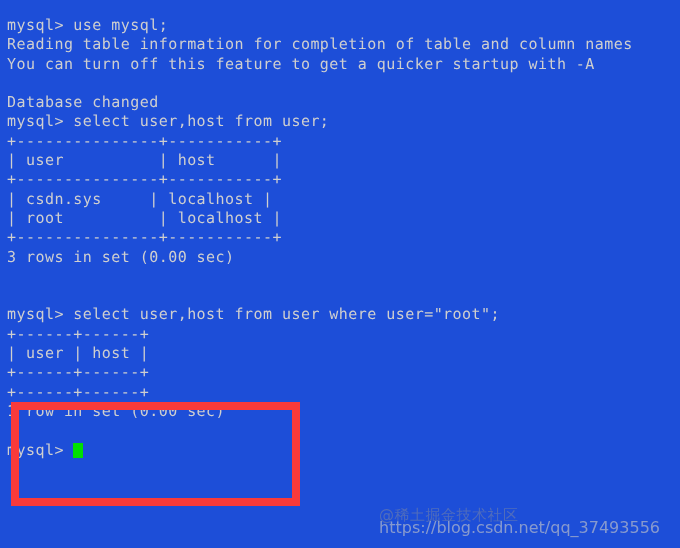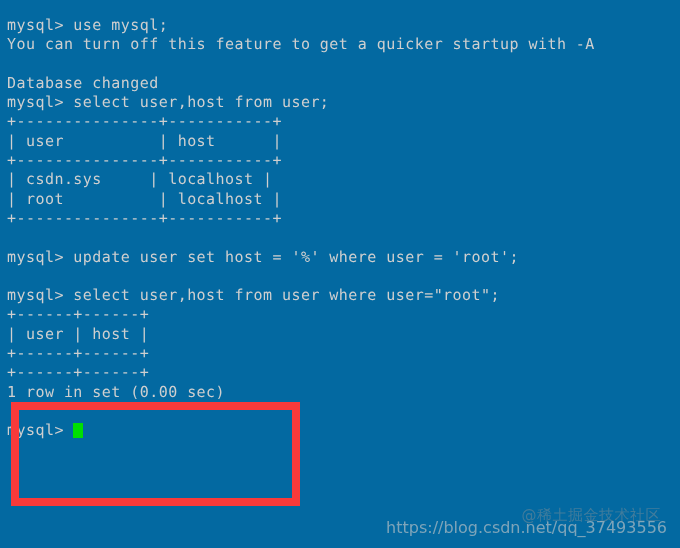--- a/index.html
+++ b/index.html
@@ -14,21 +14,21 @@
     position: relative;
     font-family: "DejaVu Sans Mono", "Liberation Mono", monospace;
   }
 
   #terminal {
     position: absolute;
     left: 0;
     top: 0;
     width: 680px;
     height: 548px;
-    background: #0369a1;
+    background: #1d4ed8;
     box-sizing: border-box;
     padding: 16px 0 0 7px;
   }
 
   .line {
     font-family: "DejaVu Sans Mono", "Liberation Mono", monospace;
     font-size: 15px;
     line-height: 19.3px;
     height: 19.3px;
     color: #cfcfcf;
@@ -50,24 +50,23 @@
     height: 104px;
     border: 8px solid #f93a3a;
     box-sizing: border-box;
     pointer-events: none;
     z-index: 5;
   }
 
   
   #watermark {
     position: absolute;
-    right: 13px;
+    right: 20px;
     bottom: 12px;
     z-index: 6;
-    text-align: right;
     pointer-events: none;
     line-height: 1;
   }
   #watermark .wm-cjk {
     font-family: "DejaVu Sans", "Liberation Sans", sans-serif;
     font-size: 15px;
     color: rgba(150, 150, 150, 0.42);
     display: block;
     margin-right: 6px;
     margin-bottom: -3px;
@@ -91,32 +90,33 @@
     height: 15px;
     background: #00e000;
     vertical-align: -3px;
   }
 </style>
 </head>
 <body>
 
 <div id="terminal">
   <div class="line">mysql&gt; use mysql;</div>
+  <div class="line">Reading table information for completion of table and column names</div>
   <div class="line">You can turn off this feature to get a quicker startup with -A</div>
   <div class="line blank"></div>
   <div class="line">Database changed</div>
   <div class="line">mysql&gt; select user,host from user;</div>
   <div class="line">+---------------+-----------+</div>
   <div class="line">| user          | host      |</div>
   <div class="line">+---------------+-----------+</div>
   <div class="line">| csdn.sys     | localhost |</div>
   <div class="line">| root          | localhost |</div>
   <div class="line">+---------------+-----------+</div>
+  <div class="line">3 rows in set (0.00 sec)</div>
   <div class="line blank"></div>
-  <div class="line">mysql&gt; update user set host = '%' where user = 'root';</div>
   <div class="line blank"></div>
   <div class="line">mysql&gt; select user,host from user where user="root";</div>
   <div class="line">+------+------+</div>
   <div class="line">| user | host |</div>
   <div class="line">+------+------+</div>
   <div class="line">+------+------+</div>
   <div class="line">1 row in set (0.00 sec)</div>
   <div class="line blank"></div>
   <div class="line cursor-line"><span>mysql&gt; </span><span class="cursor-block"></span></div>
 </div>

